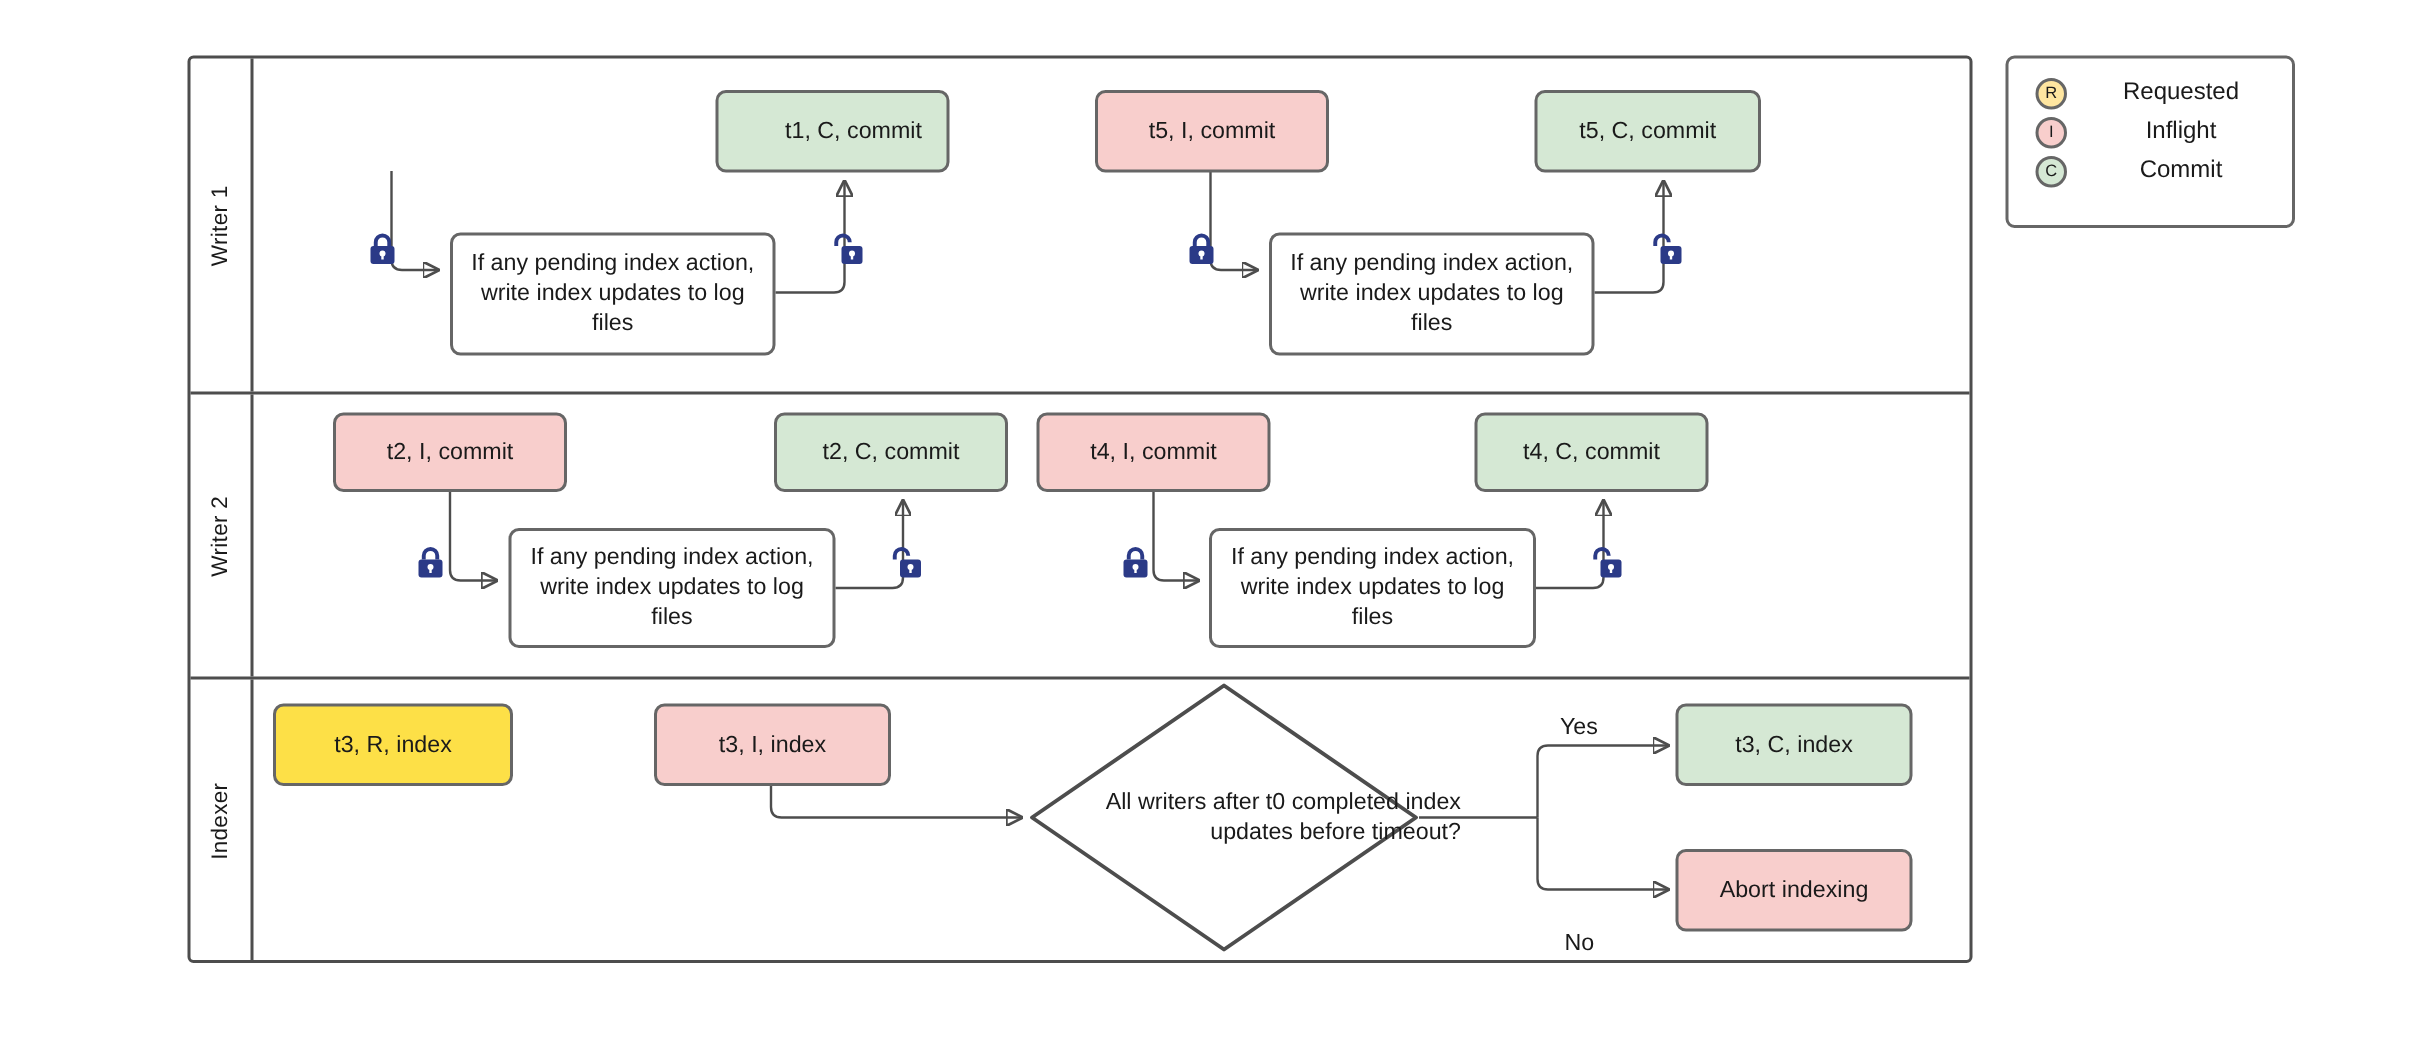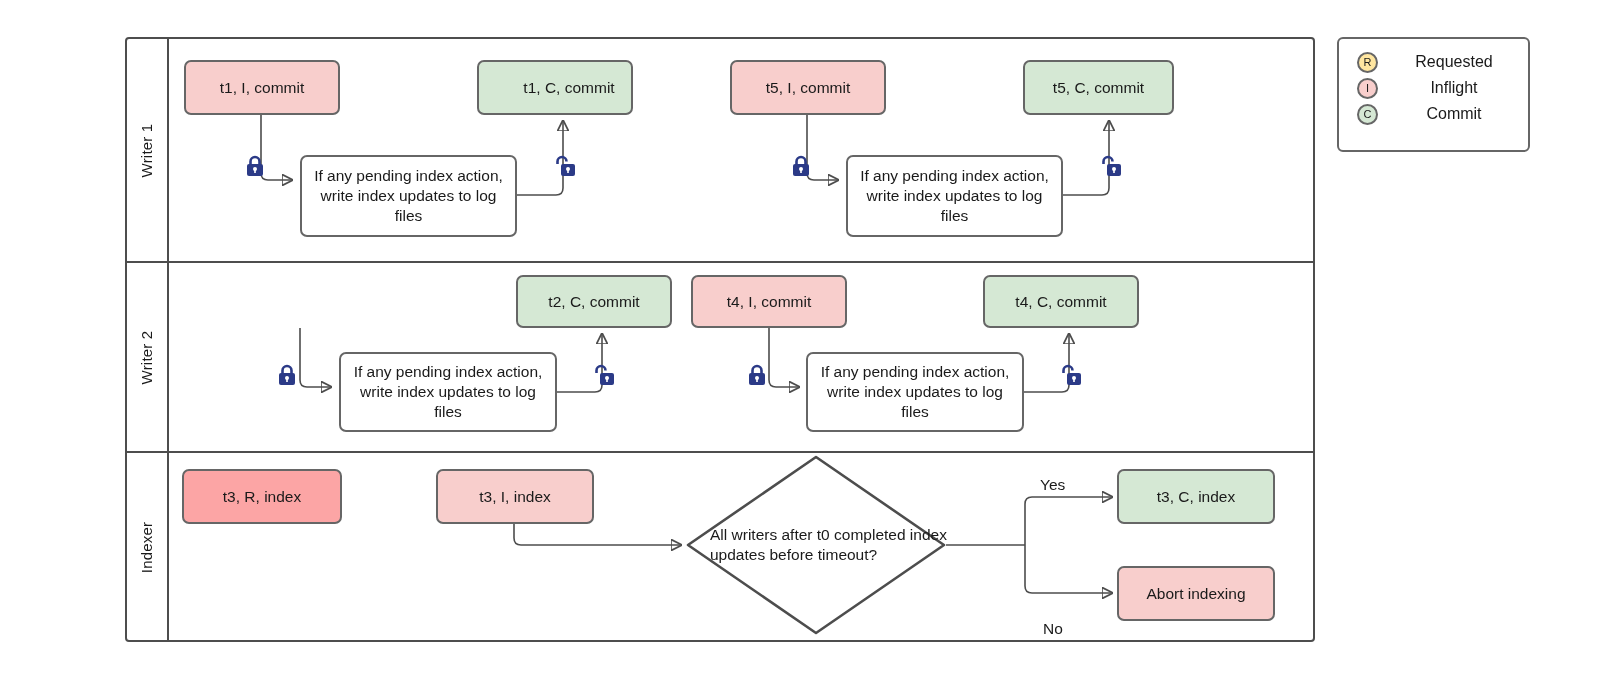--- a/index.html
+++ b/index.html
@@ -69,36 +69,36 @@
     align-items: center;
     justify-content: center;
     text-align: center;
     font-size: 15.5px;
     color: #1a1a1a;
     line-height: 1.28;
     padding: 2px 6px;
   }
   .node.pink  { background: #f8cecc; }
   .node.green { background: #d5e8d4; }
-  .node.yellow{ background: #fca5a5; }
+  .node.yellow{ background: #fde047; }
   .node.white { background: #ffffff; border-color: #666666; }
 
   
   .diamond-wrap {
     position: absolute;
   }
   .diamond-wrap svg { display: block; overflow: visible; }
   .diamond-label {
     position: absolute;
     left: 0; top: 0;
     width: 100%; height: 100%;
     display: flex;
     align-items: center;
     justify-content: center;
-    text-align: left;
+    text-align: right;
     font-size: 15.5px;
     color: #1a1a1a;
     line-height: 1.3;
     pointer-events: none;
   }
 
   
   #wires {
     position: absolute;
     left: 0; top: 0;
@@ -218,21 +218,20 @@
 
     <path d="M 514 524 L 514 538 Q 514 545 521 545 L 681 545" marker-end="url(#arrow)"></path>
 
     <path d="M 946 545 L 1025 545"></path>
 
     <path d="M 1025 545 L 1025 504 Q 1025 497 1032 497 L 1112 497" marker-end="url(#arrow)"></path>
 
     <path d="M 1025 545 L 1025 586 Q 1025 593 1032 593 L 1112 593" marker-end="url(#arrow)"></path>
   </svg>
 
-  <div class="node pink" style="left:184px; top:60px; width:156px; height:55px;">t1, I, commit</div>
 
   <div class="node white" style="left:300px; top:155px; width:217px; height:82px;">If any pending index action, write index updates to log files</div>
 
   <div class="node green" style="left:477px; top:60px; width:156px; height:55px;padding-left:34px;">t1, C, commit</div>
 
   <div class="node pink" style="left:730px; top:60px; width:156px; height:55px;">t5, I, commit</div>
 
   <div class="node white" style="left:846px; top:155px; width:217px; height:82px;">If any pending index action, write index updates to log files</div>
 
   <div class="node green" style="left:1023px; top:60px; width:151px; height:55px;">t5, C, commit</div>
@@ -263,20 +262,21 @@
   </div>
   <div class="lock" style="left:1101px; top:155px;">
     <svg width="22" height="24" viewBox="0 0 22 24" xmlns="http://www.w3.org/2000/svg">
       <path d="M2.5 9 V6.5 a4.5 4.5 0 0 1 9 0" fill="none" stroke="#2b3a87" stroke-width="2.6"></path>
       <rect x="6" y="9" width="14" height="12" rx="2" fill="#2b3a87"></rect>
       <circle cx="13" cy="14" r="2" fill="#ffffff"></circle>
       <rect x="12.2" y="14" width="1.6" height="4" fill="#ffffff"></rect>
     </svg>
   </div>
 
+  <div class="node pink" style="left:222px; top:275px; width:156px; height:53px;">t2, I, commit</div>
 
   <div class="node white" style="left:339px; top:352px; width:218px; height:80px;">If any pending index action, write index updates to log files</div>
 
   <div class="node green" style="left:516px; top:275px; width:156px; height:53px;">t2, C, commit</div>
 
   <div class="node pink" style="left:691px; top:275px; width:156px; height:53px;">t4, I, commit</div>
 
   <div class="node white" style="left:806px; top:352px; width:218px; height:80px;">If any pending index action, write index updates to log files</div>
 
   <div class="node green" style="left:983px; top:275px; width:156px; height:53px;">t4, C, commit</div>

